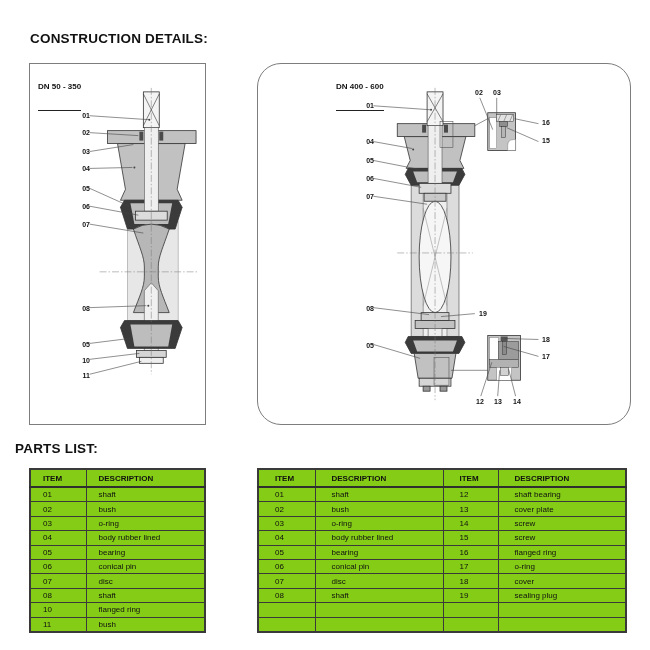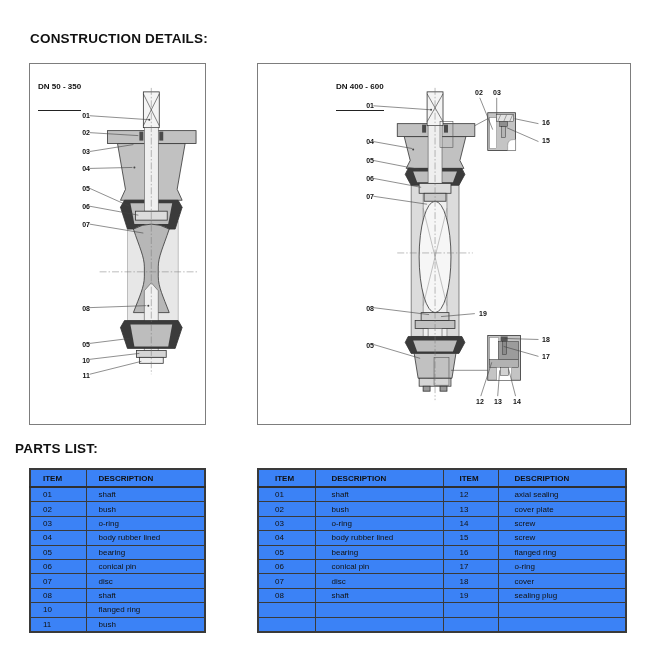--- a/index.html
+++ b/index.html
@@ -3,28 +3,28 @@
 <meta charset="utf-8">
 <style>
   html,body{margin:0;padding:0;background:#fff;}
   body{width:650px;height:650px;font-family:"Liberation Sans",sans-serif;color:#111;position:relative;}
   .page{position:absolute;left:0;top:0;width:650px;height:650px;background:#ffffff;overflow:hidden;}
   .h-title{position:absolute;font-size:13.5px;font-weight:bold;letter-spacing:.2px;white-space:nowrap;}
   #title-construction{left:30px;top:31px;}
   #title-parts{left:15px;top:441px;}
   .panel{position:absolute;border:1px solid #7d7d7d;background:#fff;box-sizing:border-box;}
   #panel-left{left:29px;top:63px;width:177px;height:362px;}
-  #panel-right{left:257px;top:63px;width:374px;height:362px;}
+  #panel-right{left:257px;top:63px;width:374px;height:362px;border-radius:24px;}
   .dn-label{position:absolute;left:8px;top:18px;font-size:8px;font-weight:bold;border-bottom:1px solid #222;padding-bottom:19px;z-index:3;white-space:nowrap;}
   .psvg{position:absolute;left:0;top:0;width:100%;height:100%;z-index:1;}
   .co{position:absolute;font-size:7px;font-weight:bold;line-height:8px;width:16px;z-index:4;}
   .co.r{text-align:right;}
   .co.l{text-align:left;}
   .co.c{text-align:center;}
-  .parts-table{position:absolute;border-collapse:collapse;table-layout:fixed;font-size:8px;border:2px solid #3a3a3a;background:#3b82f6;}
+  .parts-table{position:absolute;border-collapse:collapse;table-layout:fixed;font-size:8px;border:2px solid #3a3a3a;background:#84cc16;}
   .parts-table th,.parts-table td{border:1px solid #3a3a3a;text-align:left;vertical-align:middle;height:13.4px;line-height:9px;overflow:hidden;white-space:nowrap;padding-top:0;padding-bottom:0;}
   .parts-table th{font-weight:bold;height:16px;border-bottom:2px solid #2f2f2f;font-size:8px;}
   #table-left{left:29px;top:468px;width:177px;}
   #table-left th,#table-left td{padding-left:12px;}
   #table-right{left:257px;top:468px;width:370px;}
   #table-right th,#table-right td{padding-left:16px;}
 </style>
 </head>
 <body>
 
@@ -263,21 +263,21 @@
         <th>DESCRIPTION</th>
         <th>ITEM</th>
         <th>DESCRIPTION</th>
       </tr>
     </thead>
     <tbody>
       <tr>
           <td>01</td>
           <td>shaft</td>
           <td>12</td>
-          <td>axial sealing</td>
+          <td>shaft bearing</td>
         </tr>
       <tr>
           <td>02</td>
           <td>bush</td>
           <td>13</td>
           <td>cover plate</td>
         </tr>
       <tr>
           <td>03</td>
           <td>o-ring</td>

